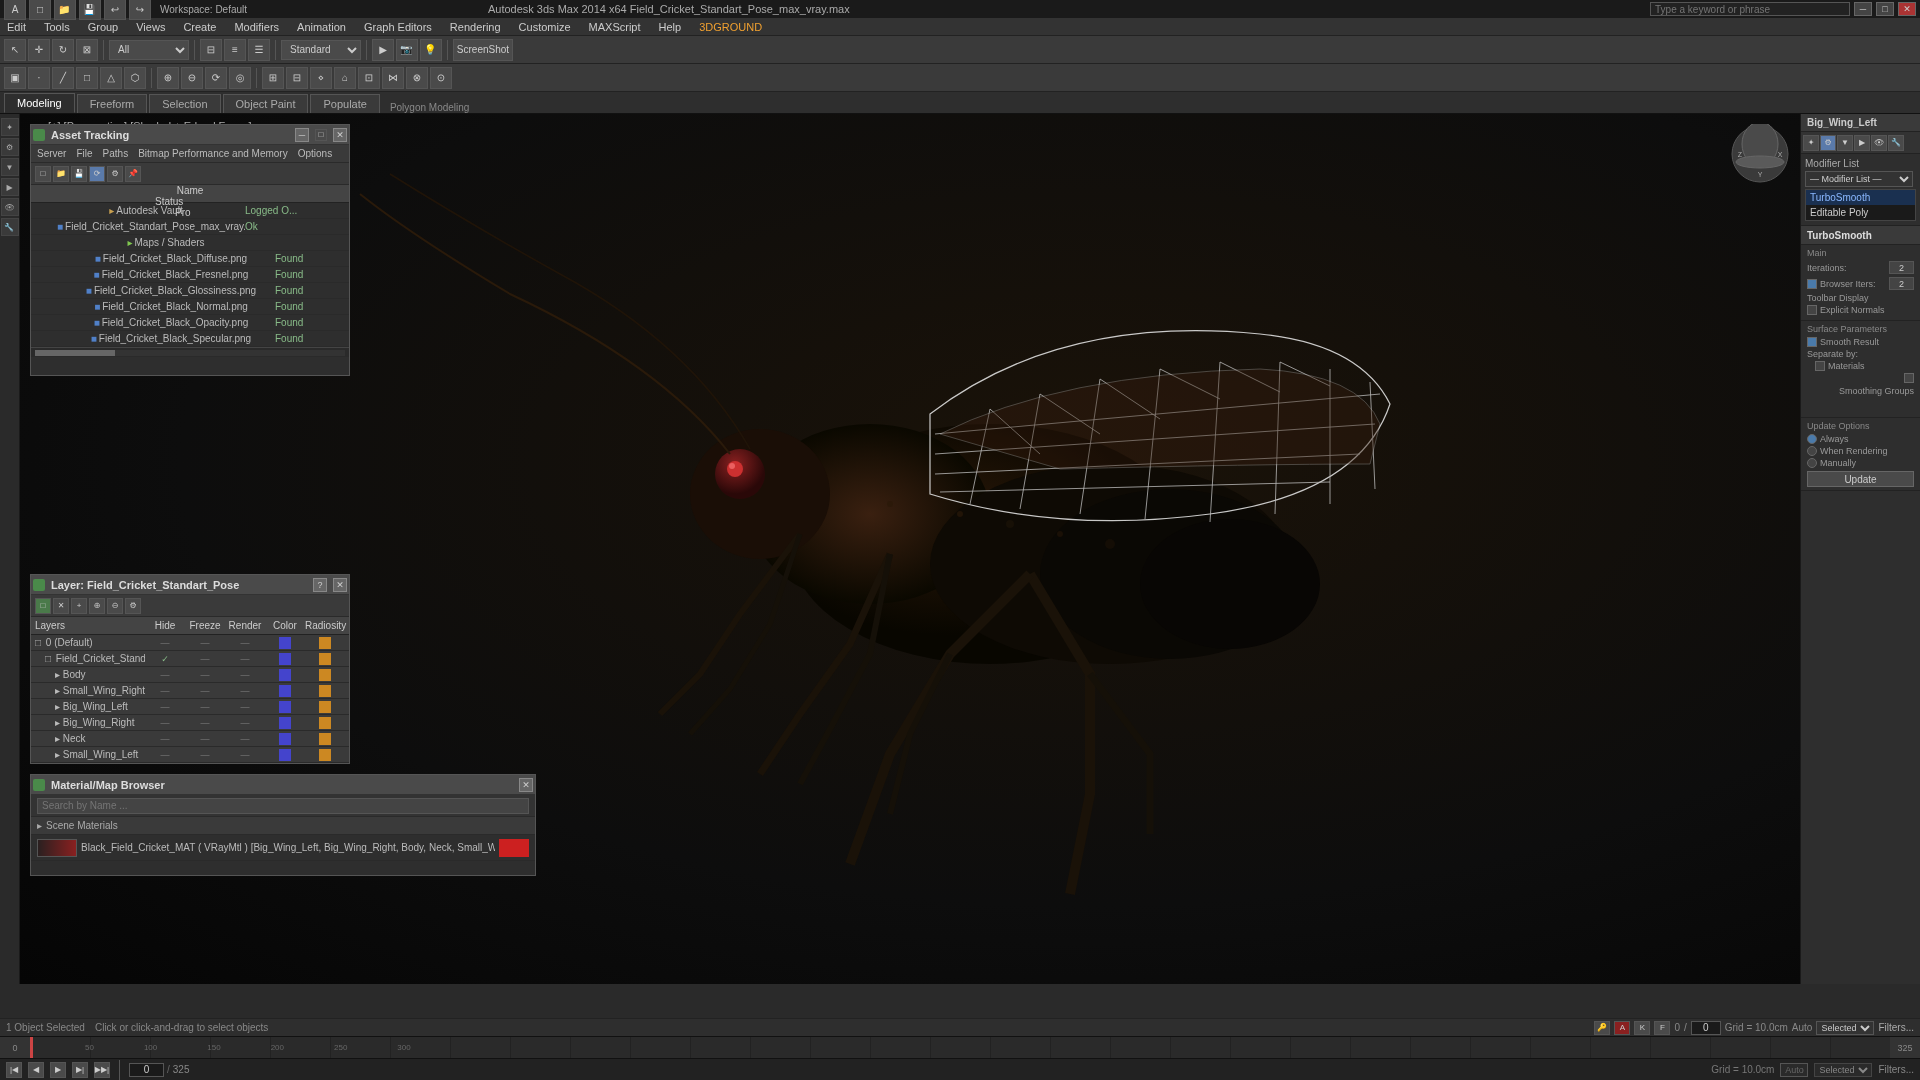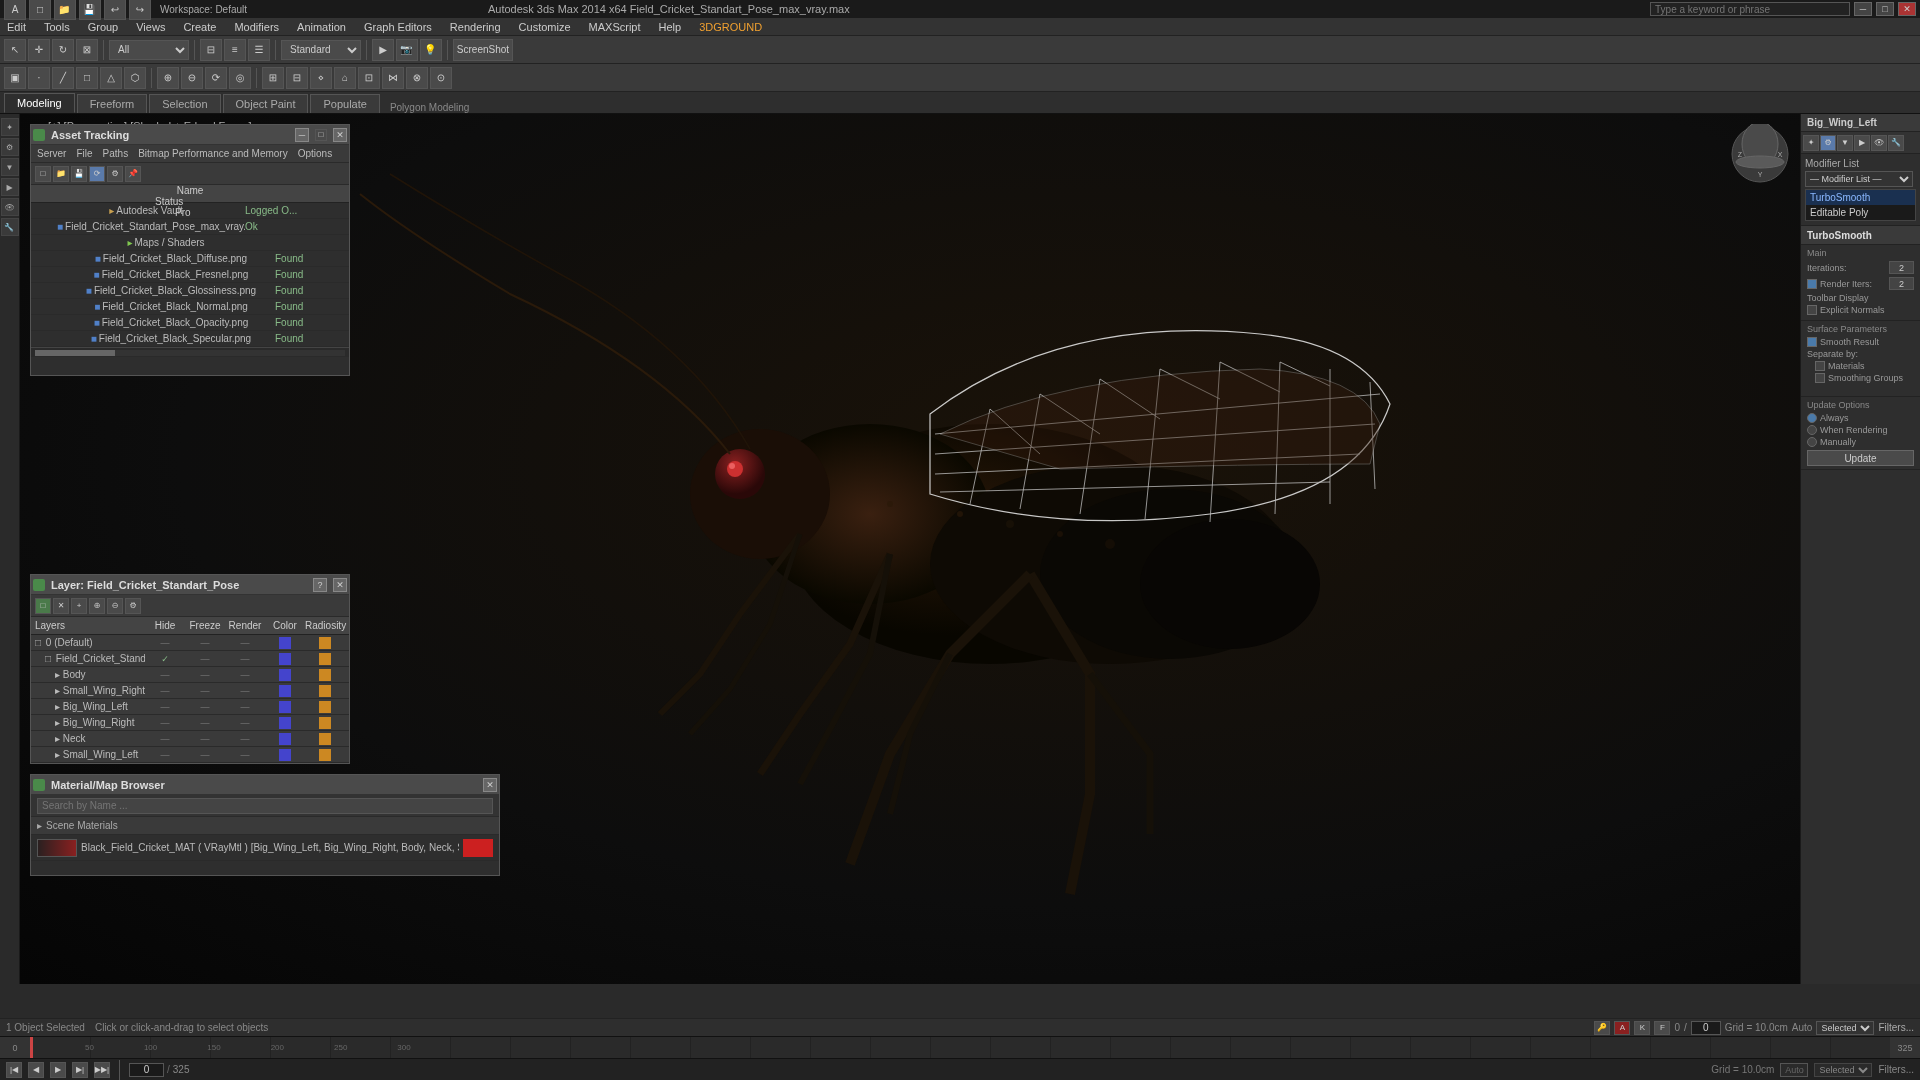--- a/index.html
+++ b/index.html
@@ -748,42 +748,42 @@
     </div>
 
     <div style="padding:3px 6px;border-bottom:1px solid #222;">
       <div style="color:#888;font-size:9px;margin-bottom:3px;">Main</div>
       <div style="display:flex;align-items:center;gap:3px;margin-bottom:3px;">
         <span style="color:#999;font-size:9px;flex:1;">Iterations:</span>
         <input type="text" style="width: 25px; height: 13px; background: rgb(68, 68, 68); border: 1px solid rgb(85, 85, 85); color: rgb(204, 204, 204); font-size: 9px; text-align: center;" value="2">
       </div>
       <div style="display:flex;align-items:center;gap:3px;margin-bottom:3px;">
         <div class="right-checkbox checked"></div>
-        <span style="color:#999;font-size:9px;flex:1;">Render Iters:</span>
+        <span style="color:#999;font-size:9px;flex:1;">Browser Iters:</span>
         <input type="text" value="2" style="width: 25px; height: 13px; background: rgb(68, 68, 68); border: 1px solid rgb(85, 85, 85); color: rgb(204, 204, 204); font-size: 9px; text-align: center;">
       </div>
       <div style="color:#999;font-size:9px;margin-bottom:2px;">Toolbar Display</div>
       <div style="display:flex;align-items:center;gap:3px;margin-bottom:2px;">
         <div class="right-checkbox"></div>
         <span style="color:#999;font-size:9px;">Explicit Normals</span>
       </div>
     </div>
 
     <div style="padding:3px 6px;border-bottom:1px solid #222;">
       <div style="color:#888;font-size:9px;margin-bottom:3px;">Surface Parameters</div>
       <div style="display:flex;align-items:center;gap:3px;margin-bottom:2px;">
         <div class="right-checkbox checked"></div>
         <span style="color:#999;font-size:9px;">Smooth Result</span>
       </div>
       <div style="color:#999;font-size:9px;margin-bottom:2px;">Separate by:</div>
       <div style="display:flex;align-items:center;gap:3px;margin-bottom:2px;padding-left:8px;">
         <div class="right-checkbox"></div>
         <span style="color:#999;font-size:9px;">Materials</span>
       </div>
-      <div style="display:flex;align-items:center;gap:3px;margin-bottom:10px;padding-left:8px;">
+      <div style="display:flex;align-items:flex-end;gap:3px;margin-bottom:18px;padding-left:8px;flex-direction:column;">
         <div class="right-checkbox"></div>
         <span style="color:#999;font-size:9px;">Smoothing Groups</span>
       </div>
     </div>
 
     <div style="padding:3px 6px;border-bottom:1px solid #222;">
       <div style="color:#888;font-size:9px;margin-bottom:3px;">Update Options</div>
       <div style="display:flex;align-items:center;gap:3px;margin-bottom:2px;">
         <div class="right-radio checked"></div>
         <span style="color:#999;font-size:9px;">Always</span>
@@ -1015,21 +1015,21 @@
         <span class="layer-cell">
             <div style="width:12px;height:12px;background:#4444cc;margin:0 auto;"></div>
           </span>
         <span class="layer-cell">
             <div style="width:12px;height:12px;background:#cc8822;margin:0 auto;"></div>
           </span>
       </div>
     </div>
   </div>
 
-  <div id="material-panel" style="position:absolute;left:30px;top:660px;width:470px;background:#3a3a3a;border:1px solid #555;z-index:25;">
+  <div id="material-panel" style="position:absolute;left:30px;top:660px;width:506px;background:#3a3a3a;border:1px solid #555;z-index:25;">
     <div class="panel-header">
       <span class="panel-icon" style="background:#4a8a4a;width:12px;height:12px;"></span>
       <span class="panel-title">Material/Map Browser</span>
       <div class="panel-close">✕</div>
     </div>
     <div class="material-search">
       <input type="text" style="flex: 1 1 0%; height: 16px; background: rgb(68, 68, 68); border: 1px solid rgb(85, 85, 85); color: rgb(204, 204, 204); font-size: 10px; padding: 0px 4px;" placeholder="Search by Name ...">
     </div>
     <div class="material-section-header">
       <span style="margin-right:4px;">▸</span>

